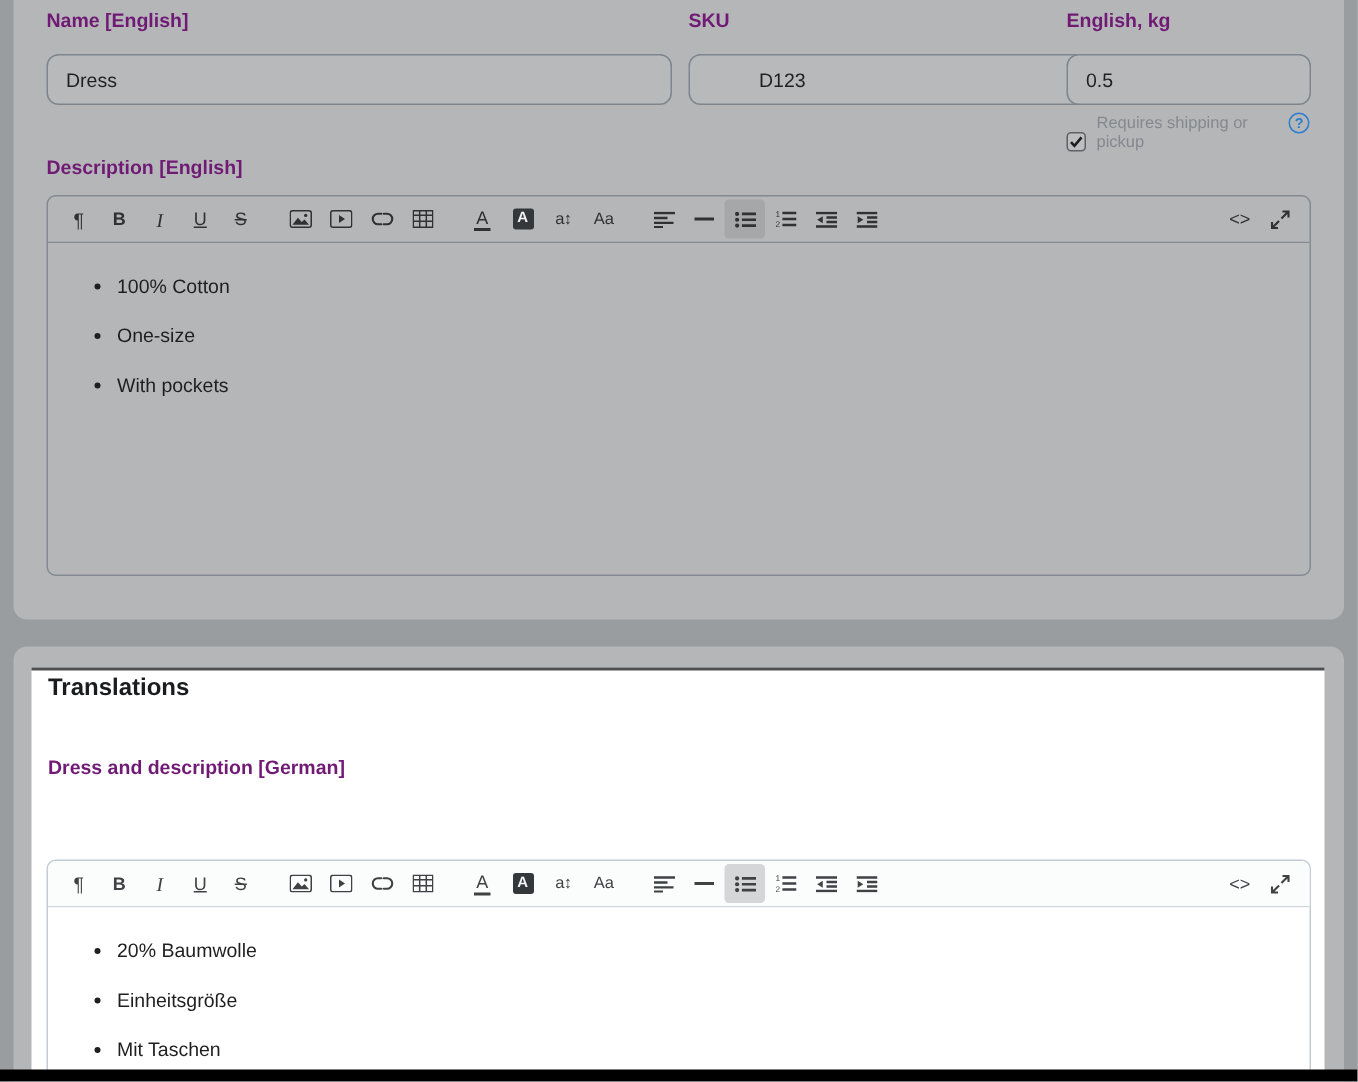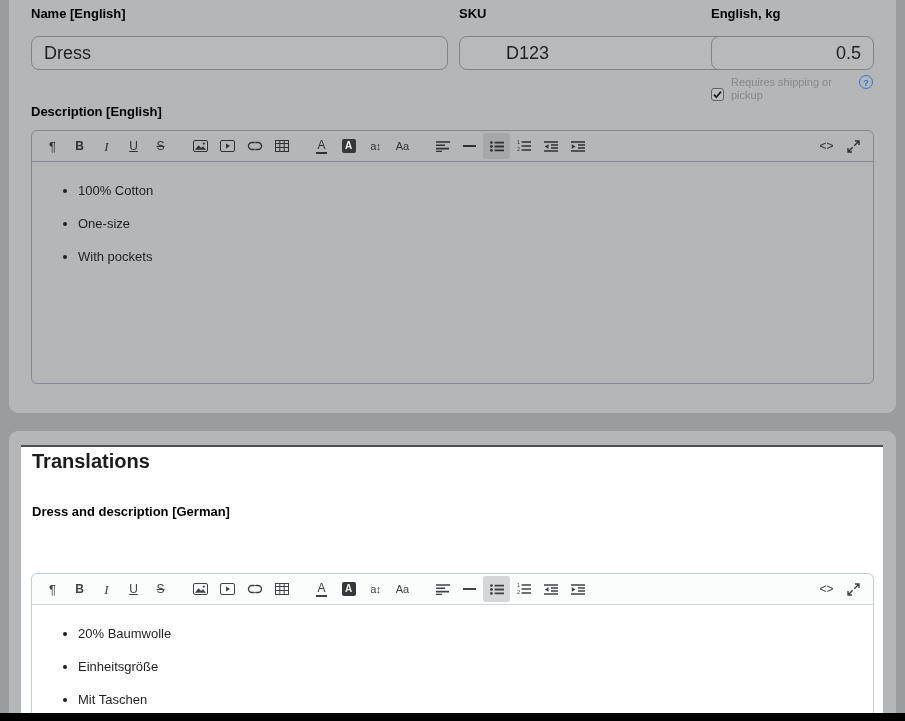--- a/index.html
+++ b/index.html
@@ -6,28 +6,28 @@
   body{
     position:relative;width:905px;height:721px;overflow:hidden;
     background:#999da0;
     font-family:"Liberation Sans","DejaVu Sans",sans-serif;
     -webkit-font-smoothing:antialiased;
   }
   .card{position:absolute;box-sizing:border-box;background:#b4b6b8}
   .card1{left:9px;top:-12px;width:887px;height:425px;border-radius:9px}
   .card2{left:9px;top:431px;width:887px;height:300px;border-radius:9px 9px 0 0}
 
-  .label{position:absolute;font-size:13px;font-weight:700;color:#000000;line-height:16px;white-space:nowrap}
+  .label{position:absolute;font-size:13px;font-weight:700;color:#701a75;line-height:16px;white-space:nowrap}
 
   .text-input{
     position:absolute;box-sizing:border-box;height:34px;
     border-radius:8px;border:1px solid #7e858c;background:#b7b9bb;
-    font-family:inherit;font-size:18px;color:#1f2022;padding:0 12px;outline:none;
-  }
-  .text-input.right{text-align:right}
+    font-family:inherit;font-size:13px;color:#1f2022;padding:0 12px;outline:none;
+  }
+  .text-input.right{}
   .text-input.lite{height:33px;background:#fff;border:1px solid #b3c1cf;border-radius:7px}
 
   
   .checkbox-row{position:absolute;left:702px;top:88px;width:150px;display:flex;align-items:flex-end}
   .checkbox{
     box-sizing:border-box;width:13px;height:13px;margin-top:1px;flex:0 0 13px;
     border:1px solid #5c6267;border-radius:3px;background:#bcbec0;
     display:flex;align-items:center;justify-content:center;
   }
   .checkbox-label{font-size:11px;line-height:12.5px;color:#85898d;margin-left:7px;width:118px}
@@ -65,21 +65,21 @@
   .ic-line-height{font-size:11px;letter-spacing:-0.5px}
   .ic-font-size{font-size:11px}
   .ic-code-view{font-size:12px}
   .ic-horizontal-line::before{content:"";display:block;width:13px;height:2px;background:currentColor}
 
   
   .spotlight{
     position:absolute;left:12px;top:14px;width:862px;height:268px;background:#fff;
     border-top:2px solid rgba(35,35,35,.8);box-sizing:content-box;overflow:hidden;
   }
-  .spotlight h2{position:absolute;left:11px;top:3px;margin:0;font-size:20px;font-weight:700;color:#1b1c1e}
+  .spotlight h2{position:absolute;left:11px;top:3px;margin:0;font-size:16px;font-weight:700;color:#1b1c1e}
   .bottom-bar{position:absolute;left:0;top:713px;width:905px;height:8px;background:#000}
 </style>
 </head>
 <body>
 
 <div class="card card1">
   <div class="label" style="left:22px;top:18px">Name [English]</div>
   <input class="text-input" style="left: 22px; top: 48px; width: 417px;" value="Dress">
 
   <div class="label" style="left:450px;top:18px">SKU</div>

